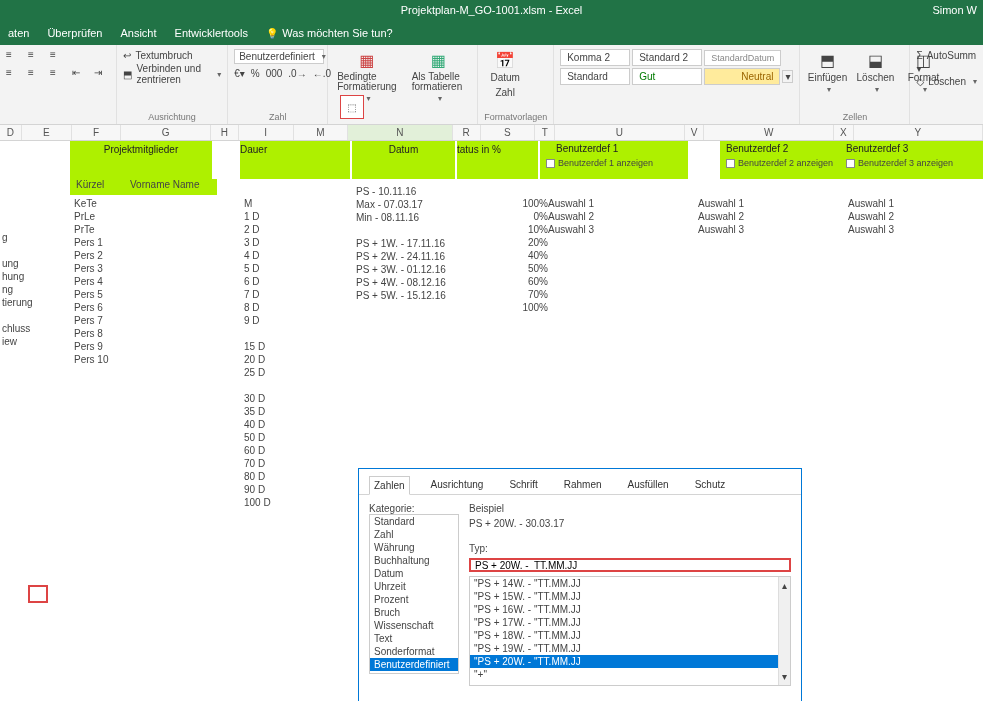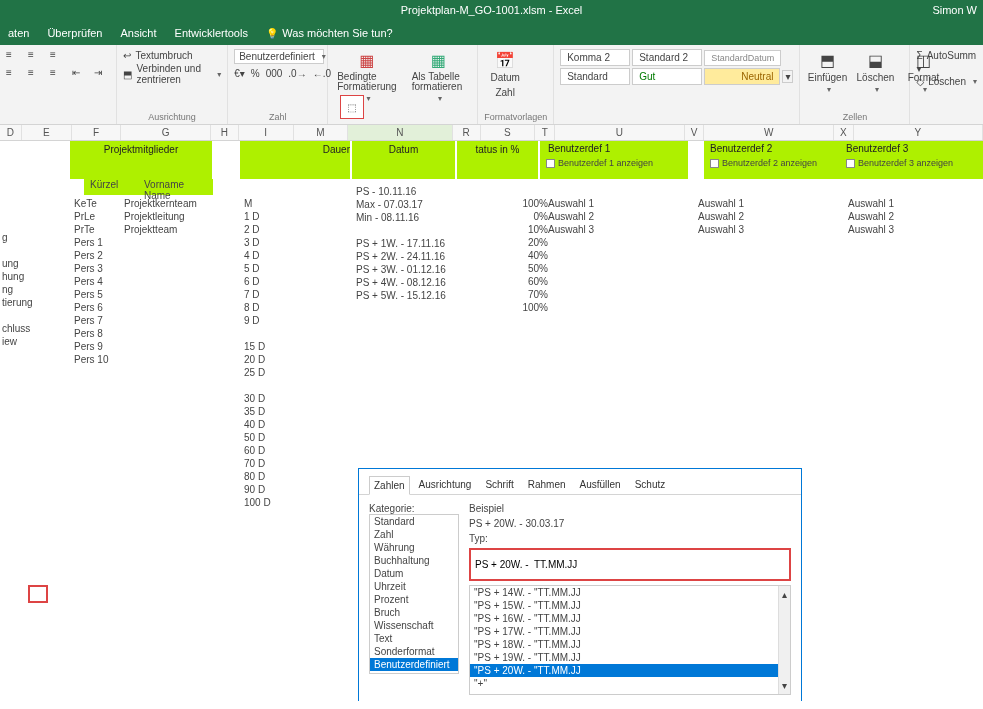--- a/index.html
+++ b/index.html
@@ -42,30 +42,30 @@
   .cell-block { position: absolute; font-size: 10px; color: #444; line-height: 13px; white-space: nowrap; }
   .cell-block div { height: 13px; }
   .right { text-align: right; }
   .checkbox { display: inline-block; width: 9px; height: 9px; border: 1px solid #888; background: #fff; margin-right: 3px; vertical-align: middle;}
   .sel-cell { border: 2px solid #d44; width: 20px; height: 18px; position: absolute; }
 
   
   .dialog { position: absolute; left: 358px; top: 327px; width: 444px; height: 350px; background: #fff; border: 1px solid #0078d7; font-size: 10px; }
   .dialog-title { height: 22px; line-height: 22px; padding: 0 8px; font-size: 11px; display: flex; justify-content: space-between; align-items: center; border-bottom: 1px solid #e1e1e1; }
   .dialog-title .ctrls span { margin-left: 10px; color: #555; cursor: default; }
-  .dialog-tabs { display: flex; gap: 4px; padding: 6px 10px 0 10px; font-size: 10px; border-bottom: 1px solid #d4d4d4; }
+  .dialog-tabs { display: flex; gap: 16px; padding: 6px 10px 0 10px; font-size: 10px; border-bottom: 1px solid #d4d4d4; }
   .dialog-tabs span { padding: 3px 4px; border: 1px solid transparent; color: #333; }
   .dialog-tabs span.active { border: 1px solid #ccc; border-bottom: 1px solid #fff; background: #fff; position: relative; top: 1px; }
   .dialog-body { display: flex; padding: 8px 10px; gap: 10px; height: 240px; }
   .cat-list { width: 90px; border: 1px solid #ccc; font-size: 10px; overflow: hidden; }
   .cat-list div { padding: 1px 4px; }
   .cat-list .sel { background: #0078d7; color: #fff; }
   .right-pane { flex: 1; display: flex; flex-direction: column; gap: 4px; }
   .example { font-size: 10px; }
-  .typ-input { border: 2px solid #d44; padding: 2px 4px; font-size: 10px; height: 33px; outline: none; }
+  .typ-input { border: 2px solid #d44; padding: 2px 4px; font-size: 10px; height: 14px; outline: none; }
   .type-list { border: 1px solid #ccc; height: 110px; overflow: hidden; font-size: 10px; position: relative; }
   .type-list div { padding: 0 4px; line-height: 13px; }
   .type-list .sel { background: #0078d7; color: #fff; }
   .type-list .scroll { position: absolute; right: 0; top: 0; bottom: 0; width: 12px; background: #f0f0f0; border-left: 1px solid #ddd; display:flex; flex-direction:column; justify-content:space-between; align-items:center; padding:2px 0;}
   .label-sm { font-size: 10px; color: #444; }
 
   
   .ico { width: 16px; height: 16px; display: inline-block; }
 </style>
 </head>
@@ -234,42 +234,42 @@
   <div style="width:20px">X</div>
   <div style="width:130px">Y</div>
 </div>
 
 <div class="sheet">
 
   <div class="green-band" style="left:70px;width:142px">
       <div class="green-header" style="text-align:center;padding-top:3px">Projektmitglieder</div>
     </div>
   <div class="green-band" style="left:240px;width:110px">
-      <div class="green-header" style="text-align:right;padding-top:3px">Dauer</div>
+      <div class="green-header" style="text-align:left;padding-top:3px">Dauer</div>
     </div>
   <div class="green-band" style="left:352px;width:103px">
       <div class="green-header" style="text-align:center;padding-top:3px">Datum</div>
     </div>
   <div class="green-band" style="left:457px;width:81px">
-      <div class="green-header" style="text-align:center;padding-top:3px">tatus in %</div>
+      <div class="green-header" style="padding-top:3px">tatus in %</div>
     </div>
   <div class="green-band" style="left:540px;width:148px">
-    <div class="green-header" style="padding:2px 8px">Benutzerdef 1</div>
+    <div class="green-header" style="padding:2px 16px">Benutzerdef 1</div>
     <div style="padding:2px 6px;font-size:9px"><span class="checkbox"></span><span>Benutzerdef 1 anzeigen</span></div>
   </div>
-  <div class="green-band" style="left:704px;width:148px">
+  <div class="green-band" style="left:720px;width:148px">
     <div class="green-header" style="padding:2px 6px">Benutzerdef 2</div>
     <div style="padding:2px 6px;font-size:9px"><span class="checkbox"></span><span>Benutzerdef 2 anzeigen</span></div>
   </div>
   <div class="green-band" style="left:840px;width:143px">
     <div class="green-header" style="padding:2px 6px">Benutzerdef 3</div>
     <div style="padding:2px 6px;font-size:9px"><span class="checkbox"></span><span>Benutzerdef 3 anzeigen</span></div>
   </div>
 
-  <div class="green-band" style="top:38px;height:16px;left:84px;width:129px;background:#aef000">
+  <div class="green-band" style="top:38px;height:16px;left:70px;width:147px;background:#aef000">
     <span style="padding-left:6px">Kürzel</span>
     <span style="position:absolute;left:60px">Vorname Name</span>
   </div>
 
   <div class="cell-block" style="left:2px;top:90px">
     <div>g</div>
       <div></div>
       <div>ung</div>
       <div>hung</div>
       <div>ng</div>
@@ -288,25 +288,20 @@
       <div>Pers 3</div>
       <div>Pers 4</div>
       <div>Pers 5</div>
       <div>Pers 6</div>
       <div>Pers 7</div>
       <div>Pers 8</div>
       <div>Pers 9</div>
       <div>Pers 10</div>
   </div>
 
-  <div class="cell-block" style="left:124px;top:56px">
-    <div>Projektkernteam</div>
-      <div>Projektleitung</div>
-      <div>Projektteam</div>
-  </div>
 
   <div class="cell-block" style="left:244px;top:56px">
     <div>M</div>
       <div>1 D</div>
       <div>2 D</div>
       <div>3 D</div>
       <div>4 D</div>
       <div>5 D</div>
       <div>6 D</div>
       <div>7 D</div>
@@ -393,21 +388,21 @@
           <div>Bruch</div>
           <div>Wissenschaft</div>
           <div>Text</div>
           <div>Sonderformat</div>
           <div class="sel">Benutzerdefiniert</div>
         </div>
       </div>
       <div class="right-pane">
         <div class="label-sm">Beispiel</div>
         <div class="example">PS + 20W. - 30.03.17</div>
-        <div class="label-sm" style="margin-top:0">Typ:</div>
+        <div class="label-sm" style="margin-top:10px">Typ:</div>
         <input class="typ-input" value="PS + 20W. -  TT.MM.JJ" style="">
         <div class="type-list">
           <div>"PS + 14W. - "TT.MM.JJ</div>
           <div>"PS + 15W. - "TT.MM.JJ</div>
           <div>"PS + 16W. - "TT.MM.JJ</div>
           <div>"PS + 17W. - "TT.MM.JJ</div>
           <div>"PS + 18W. - "TT.MM.JJ</div>
           <div>"PS + 19W. - "TT.MM.JJ</div>
           <div class="sel">"PS + 20W. - "TT.MM.JJ</div>
           <div>"+"</div>

